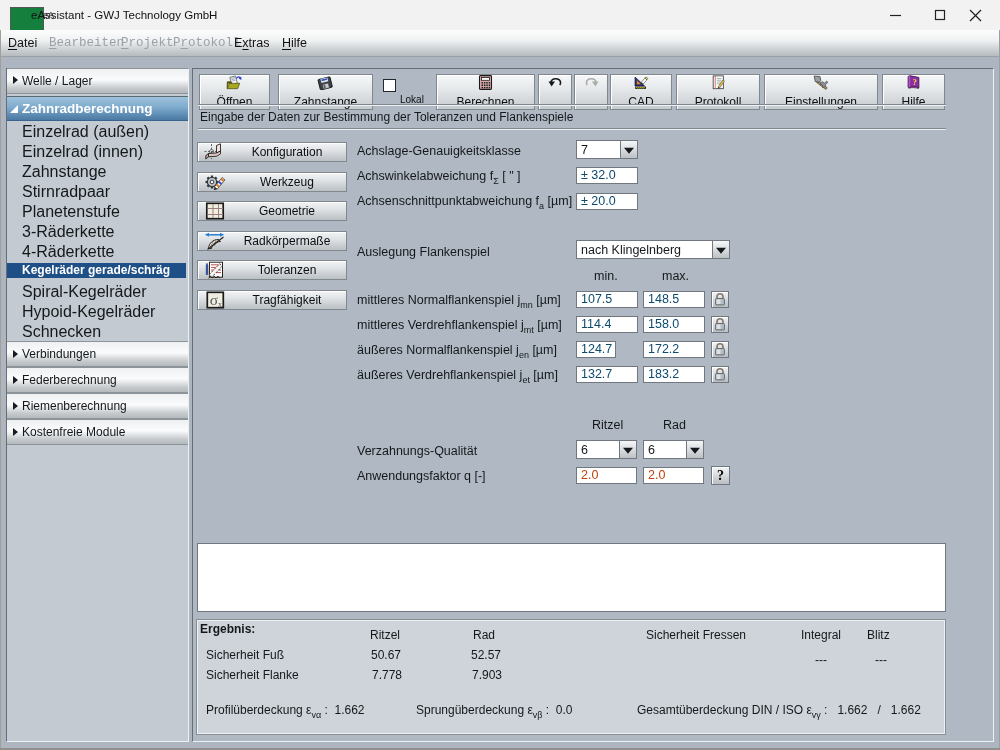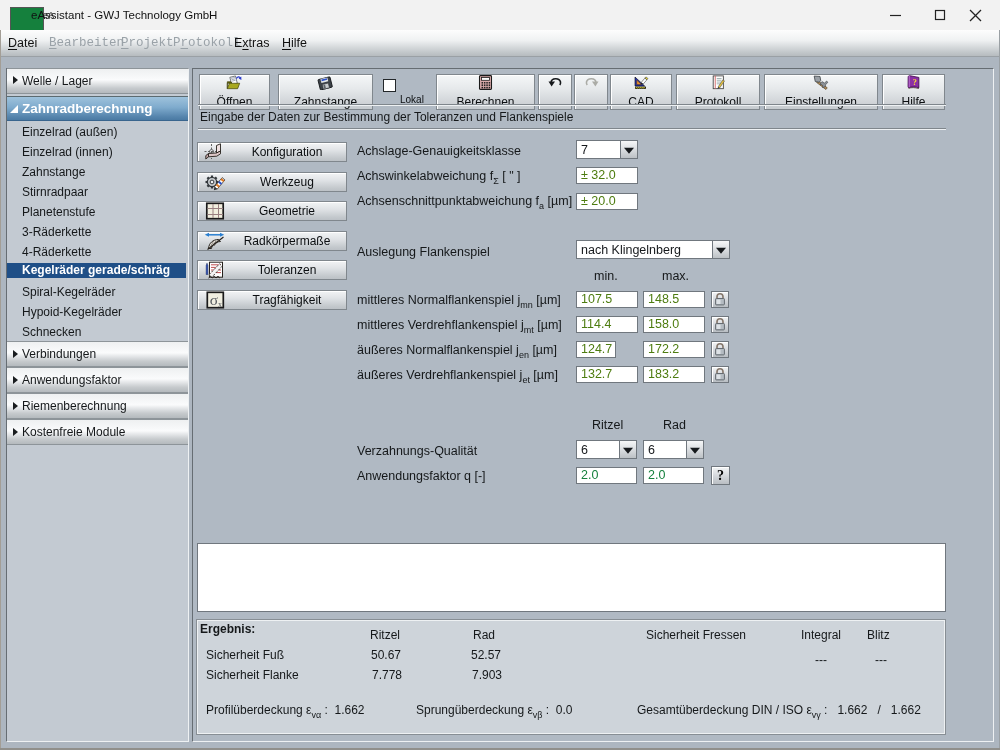--- a/index.html
+++ b/index.html
@@ -33,21 +33,21 @@
   background:linear-gradient(180deg,#eef0f1 0%,#fafbfc 45%,#c6cacd 80%,#b4b9bd 100%);
   border:1px solid #8d9499; border-left:none; border-right:none;
   font-size:12px; color:#15181a; line-height:25px; }
 .shdr .tri { position:absolute; left:6px; top:8px; width:0; height:0;
   border-left:5px solid #1a1d1f; border-top:4.5px solid transparent; border-bottom:4.5px solid transparent; }
 .shdr span { position:absolute; left:15px; }
 #zhdr { left:7px; width:181px; height:25px;
   background:linear-gradient(180deg,#9ec2dc 0%,#7fabcd 45%,#5685ad 85%,#4a7aa3 100%);
   border-top:1px solid #5b6a70; border-bottom:1px solid #39658e;
   font-weight:bold; font-size:13.5px; color:#fff; line-height:24px; }
-.sitem { left:7px; width:181px; height:20px; font-size:12px; color:#15181a; line-height:20px; }
+.sitem { left:7px; width:181px; height:20px; font-size:16px; color:#15181a; line-height:20px; }
 .sitem span { position:absolute; left:15px; white-space:nowrap; }
 #selitem { left:7px; width:179px; height:15px; background:#1f4f87;
   font-weight:bold; font-size:12px; color:#fff; line-height:15px; }
 #selitem span { white-space:nowrap; }
 .shdr span { white-space:nowrap; }
 
 
 .tbtn { top:74px; height:36px; background:linear-gradient(180deg,#f5f7f8 0%,#e6e9eb 40%,#ced2d6 85%,#c6cbcf 100%);
   border:1px solid #80878d; box-shadow:inset 1px 1px 0 #fff;
   display:flex; align-items:center; font-size:12px; color:#0b0e10; gap:5px;flex-direction:column; }
@@ -59,23 +59,23 @@
 .lbtn { left:197px; width:150px; height:20px;
   background:linear-gradient(180deg,#f2f4f5 0%,#e0e3e6 40%,#c3c8cc 85%,#bcc1c6 100%);
   border:1px solid #80878d; box-shadow:inset 1px 1px 0 #fff;
   font-size:12px; color:#0b0e10; }
 .lbtn .ic { position:absolute; left:6px; top:0px; }
 .lbtn .tx { position:absolute; left:30px; right:0; text-align:center; line-height:18px; }
 
 
 .lbl { font-size:12.5px; color:#15181a; white-space:nowrap; height:17px; line-height:17px; }
 sub { font-size:9px; vertical-align:-4px; line-height:0; }
-.fld { background:#fff; border:1px solid #70777e; font-size:12.5px; color:#15803d;
+.fld { background:#fff; border:1px solid #70777e; font-size:12.5px; color:#c2410c;
   padding-left:4px; line-height:15px; display:flex; align-items:center; }
-.fld.dis { color:#4d7c0f; }
+.fld.dis { color:#0c4a6e; }
 .dd { background:#fff; border:1px solid #70777e; font-size:12.5px; color:#16191c; }
 .dd .tx { position:absolute; left:4px; top:0; bottom:0; display:flex; align-items:center; }
 .dd .ab { position:absolute; right:0; top:0; bottom:0; width:17px;
   background:linear-gradient(180deg,#f6f7f8 0%,#dde0e3 45%,#bcc1c5 100%);
   border-left:1px solid #70777e; }
 .dd .ab:after { content:""; position:absolute; left:50%; top:50%; transform:translate(-50%,-38%);
   border-top:6px solid #16191c; border-left:5px solid transparent; border-right:5px solid transparent; }
 .sqbtn { background:linear-gradient(180deg,#f3f5f6 0%,#d9dce0 45%,#b9bec3 100%);
   border:1px solid #70777e; box-shadow:inset 1px 1px 0 #fff;
   display:flex; align-items:center; justify-content:center; }
@@ -153,21 +153,21 @@
   </div>
 <div class="sitem abs" style="top:321.5px">
     <span>Schnecken</span>
   </div>
 <div class="shdr abs" style="top:341px">
     <span class="tri"></span>
     <span>Verbindungen</span>
   </div>
 <div class="shdr abs" style="top:367px">
     <span class="tri"></span>
-    <span>Anwendungsfaktor</span>
+    <span>Federberechnung</span>
   </div>
 <div class="shdr abs" style="top:393px">
     <span class="tri"></span>
     <span>Riemenberechnung</span>
   </div>
 <div class="shdr abs" style="top:419px">
     <span class="tri"></span>
     <span>Kostenfreie Module</span>
   </div>
 

